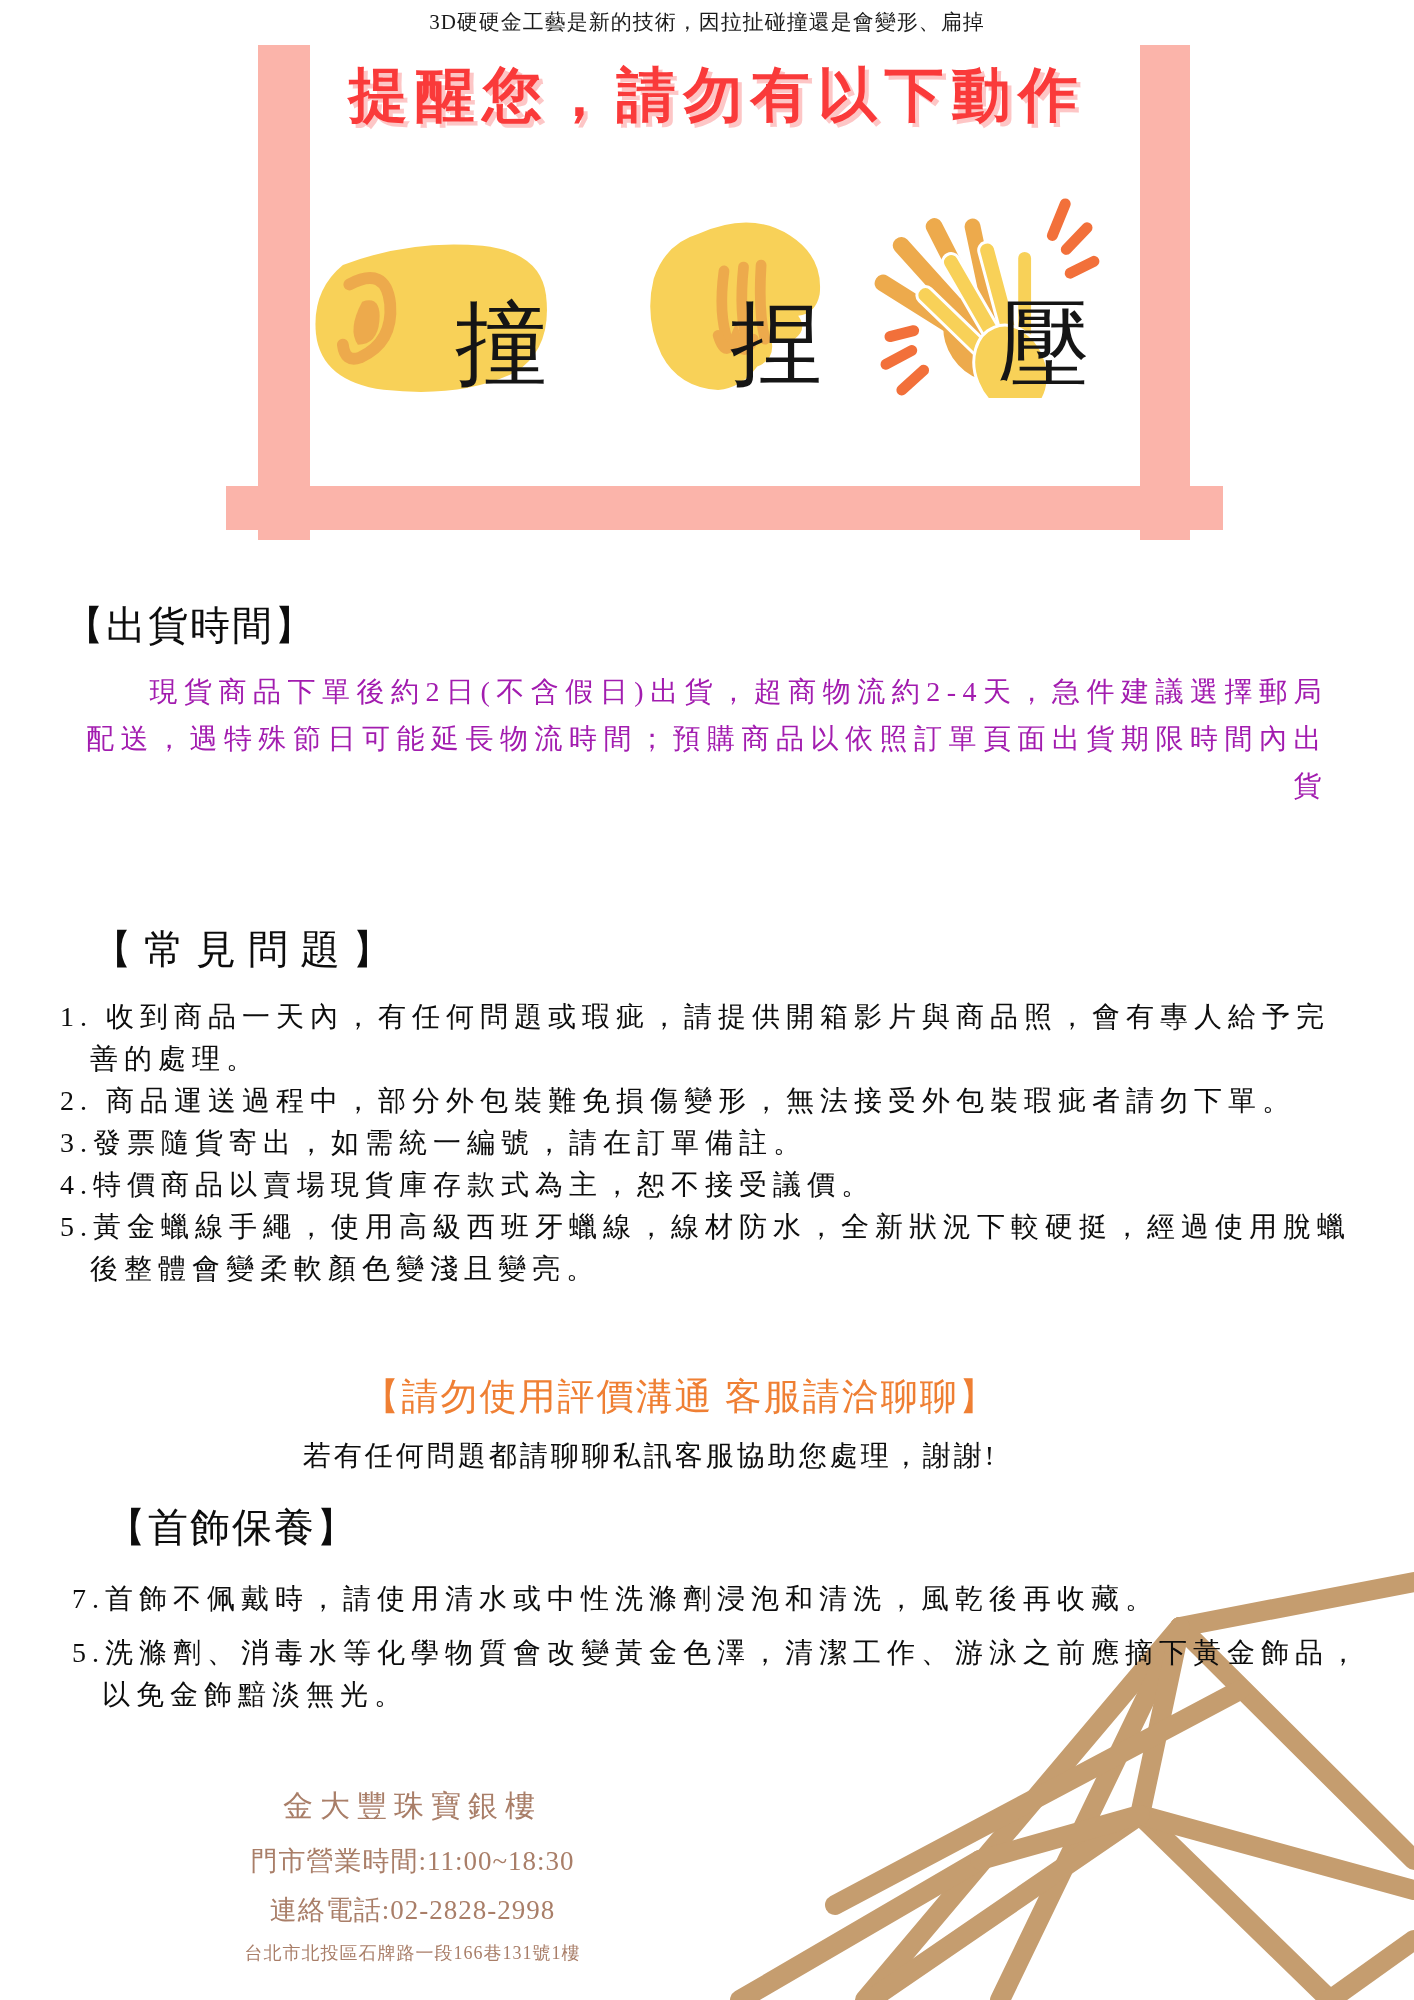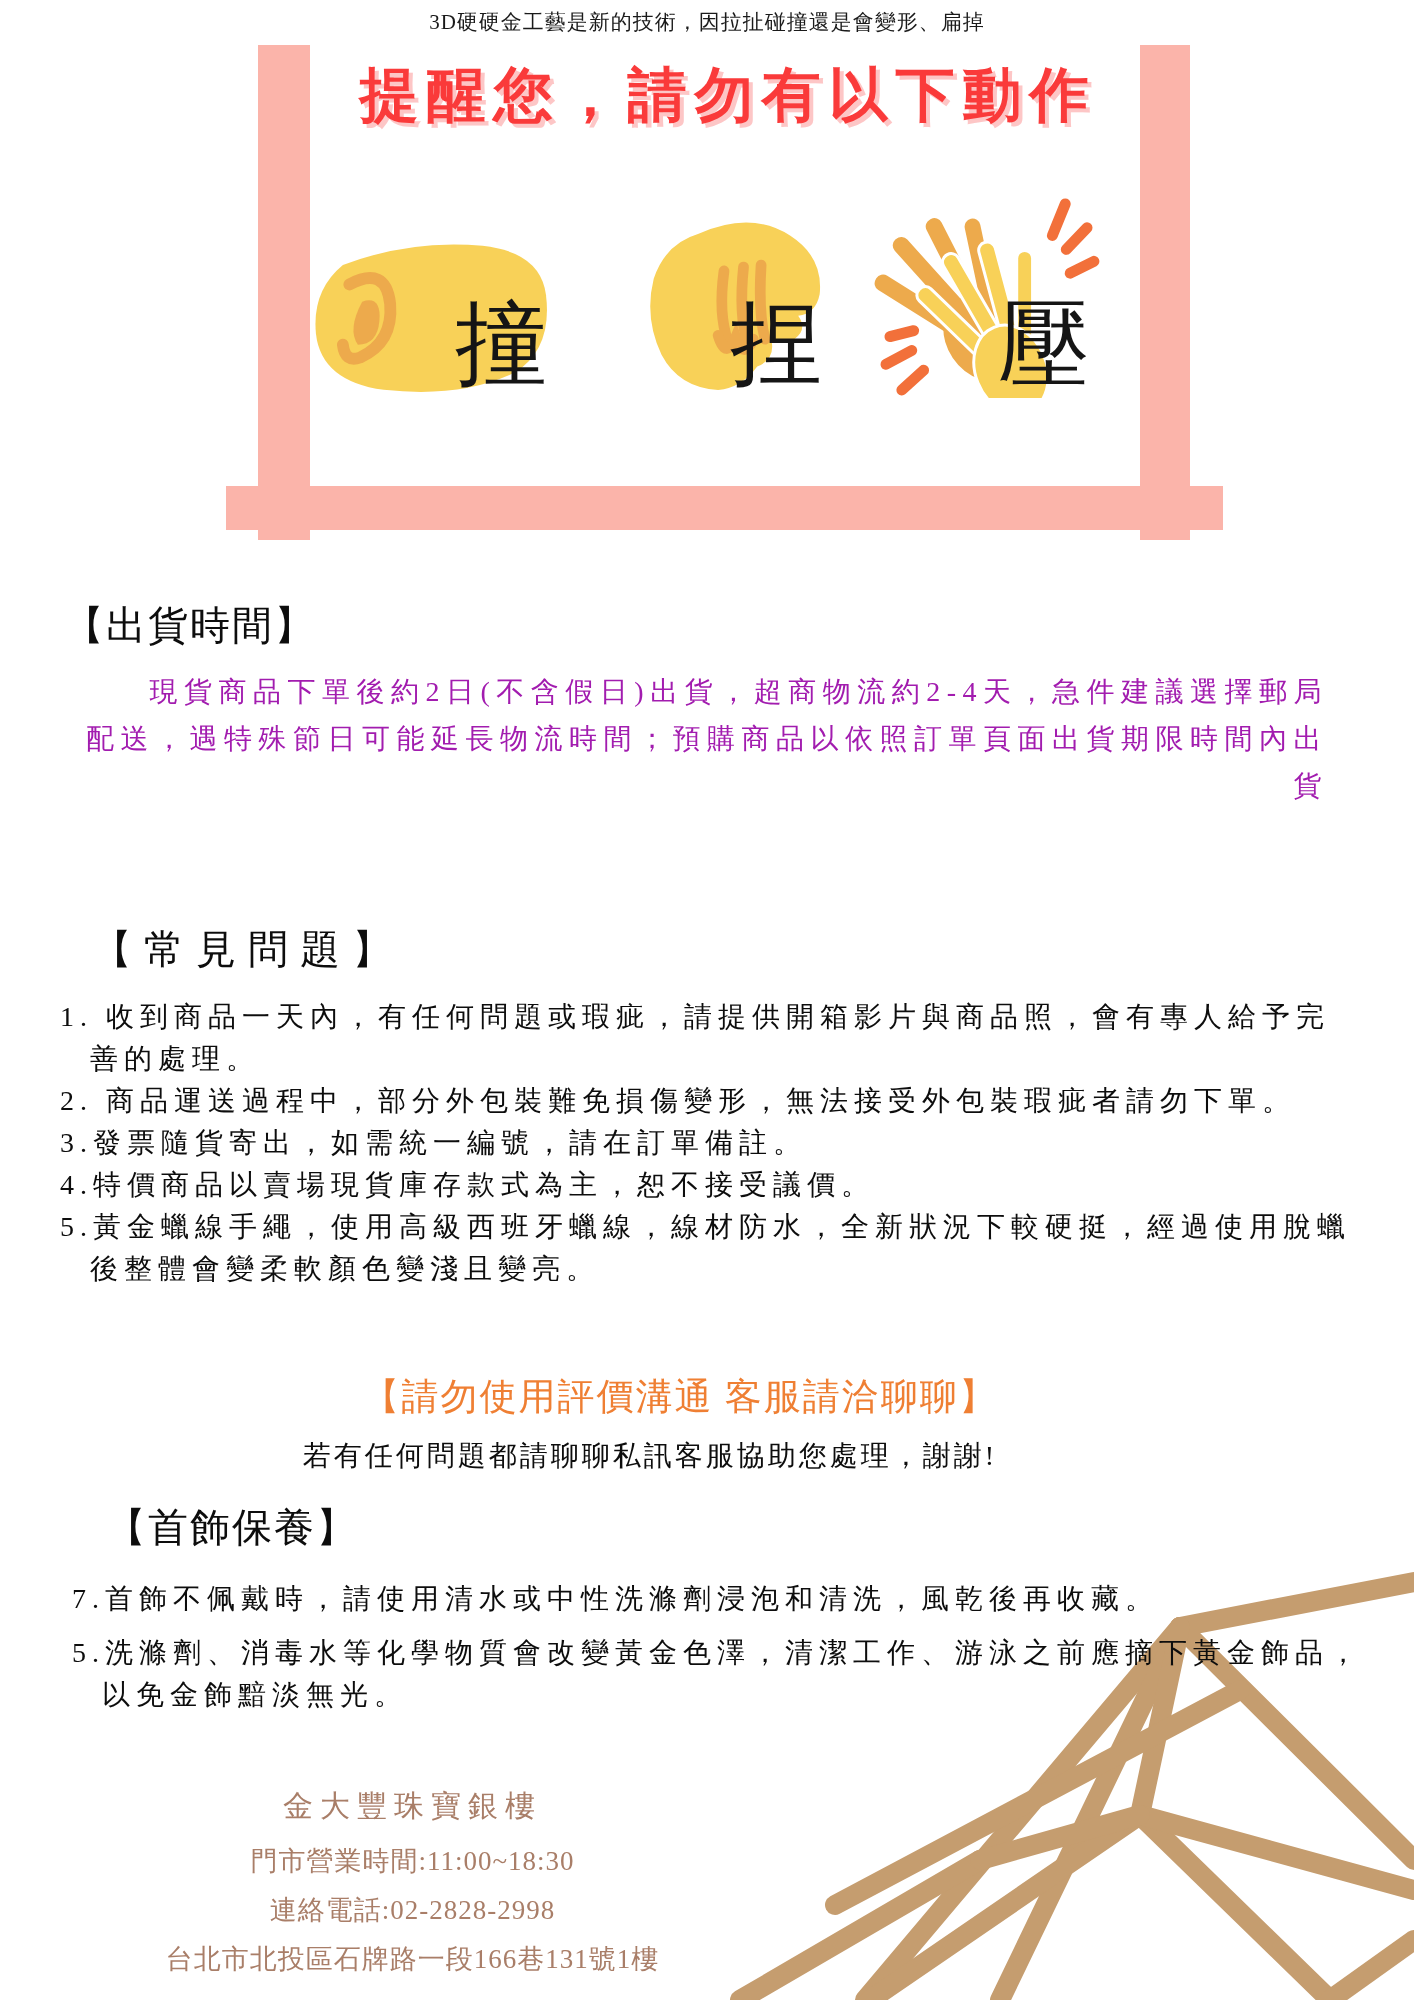--- a/index.html
+++ b/index.html
@@ -18,21 +18,21 @@
     position:absolute; top:8px; left:0; width:100%; text-align:center;
     font-size:21px; letter-spacing:1px; color:#1a1a1a;
   }
   
   .frame{position:absolute; background:var(--pink);}
   .frame-left {left:258px; top:45px;  width:52px;  height:495px;}
   .frame-right{left:1140px;top:45px;  width:50px;  height:495px;}
   .frame-bottom{left:226px;top:486px; width:997px; height:44px;}
   
   .banner-title{
-    position:absolute; left:303px; top:56px; width:850px; text-align:center;
+    position:absolute; left:292px; top:56px; width:850px; text-align:center;
     font-size:59px; font-weight:bold; letter-spacing:8px; color:var(--red);
     text-shadow:4px 4px 0 var(--red_shadow); white-space:nowrap;
   }
   
   .hand-svg{position:absolute; z-index:1;}
   .fist {left:302px; top:235px; width:258px; height:172px;}
   .pinch{left:642px; top:220px; width:205px; height:176px;}
   .clap {left:874px; top:190px; width:228px; height:208px;}
   .action-char{
     position:absolute; z-index:2; font-size:92px; line-height:1; font-weight:500;
@@ -76,21 +76,21 @@
     position:absolute; left:0; top:1437px; width:1300px; text-align:center;
     font-size:28px; letter-spacing:3px; color:#0d0d0d; z-index:2;
   }
   
   .footer{
     position:absolute; left:150px; top:1786px; width:525px; text-align:center;
     color:var(--brown); z-index:2;
   }
   .store-name{font-size:30px; letter-spacing:7px; margin-bottom:16px;}
   .footer-line{font-size:27px; letter-spacing:1px; margin-bottom:13px;}
-  .footer-addr{font-size:27px; letter-spacing:1px; margin-bottom:32px;}
+  .footer-addr{font-size:18px; letter-spacing:1px; margin-bottom:32px;}
   .footer-url{font-size:23px; letter-spacing:0.5px;}
   
   .diamond{position:absolute; left:680px; top:1560px; width:734px; height:440px; z-index:1;}
   .diamond line{stroke:var(--gold); stroke-width:20; stroke-linecap:round;}
 </style>
 </head>
 <body>
 
 <div class="page">
 

